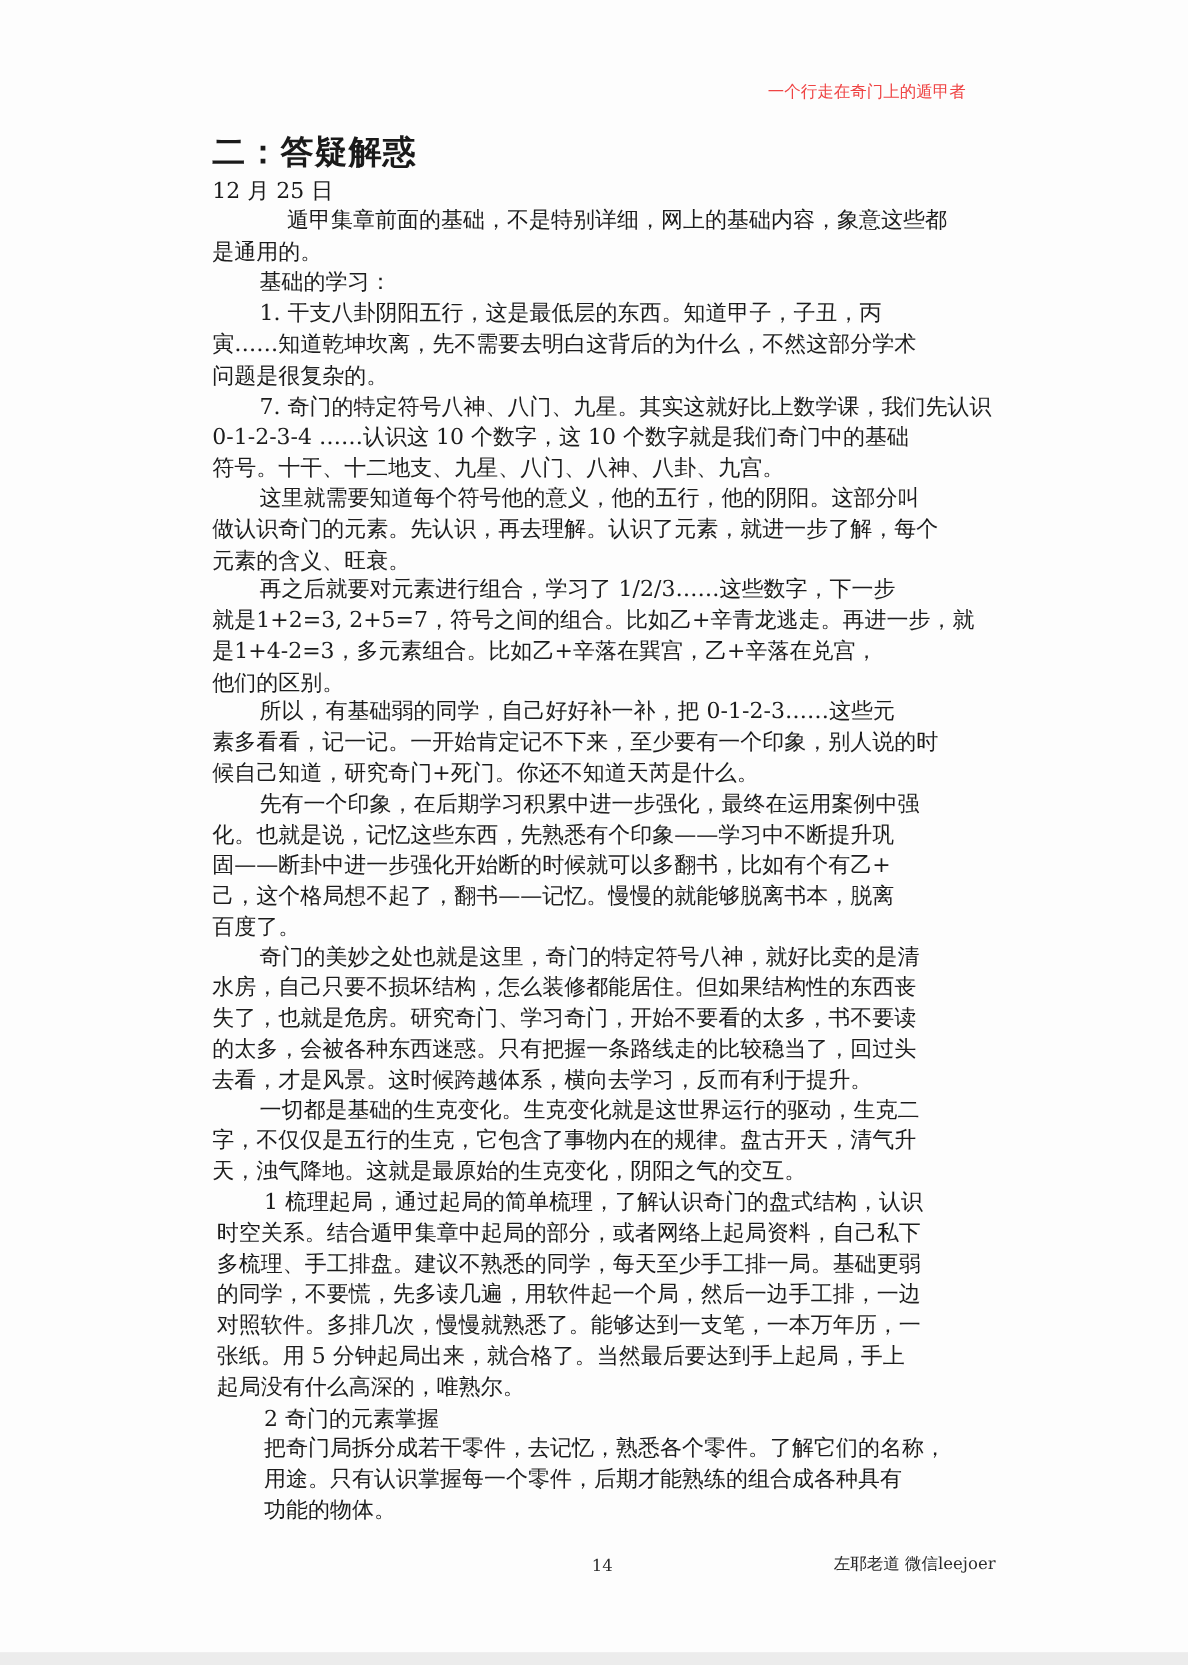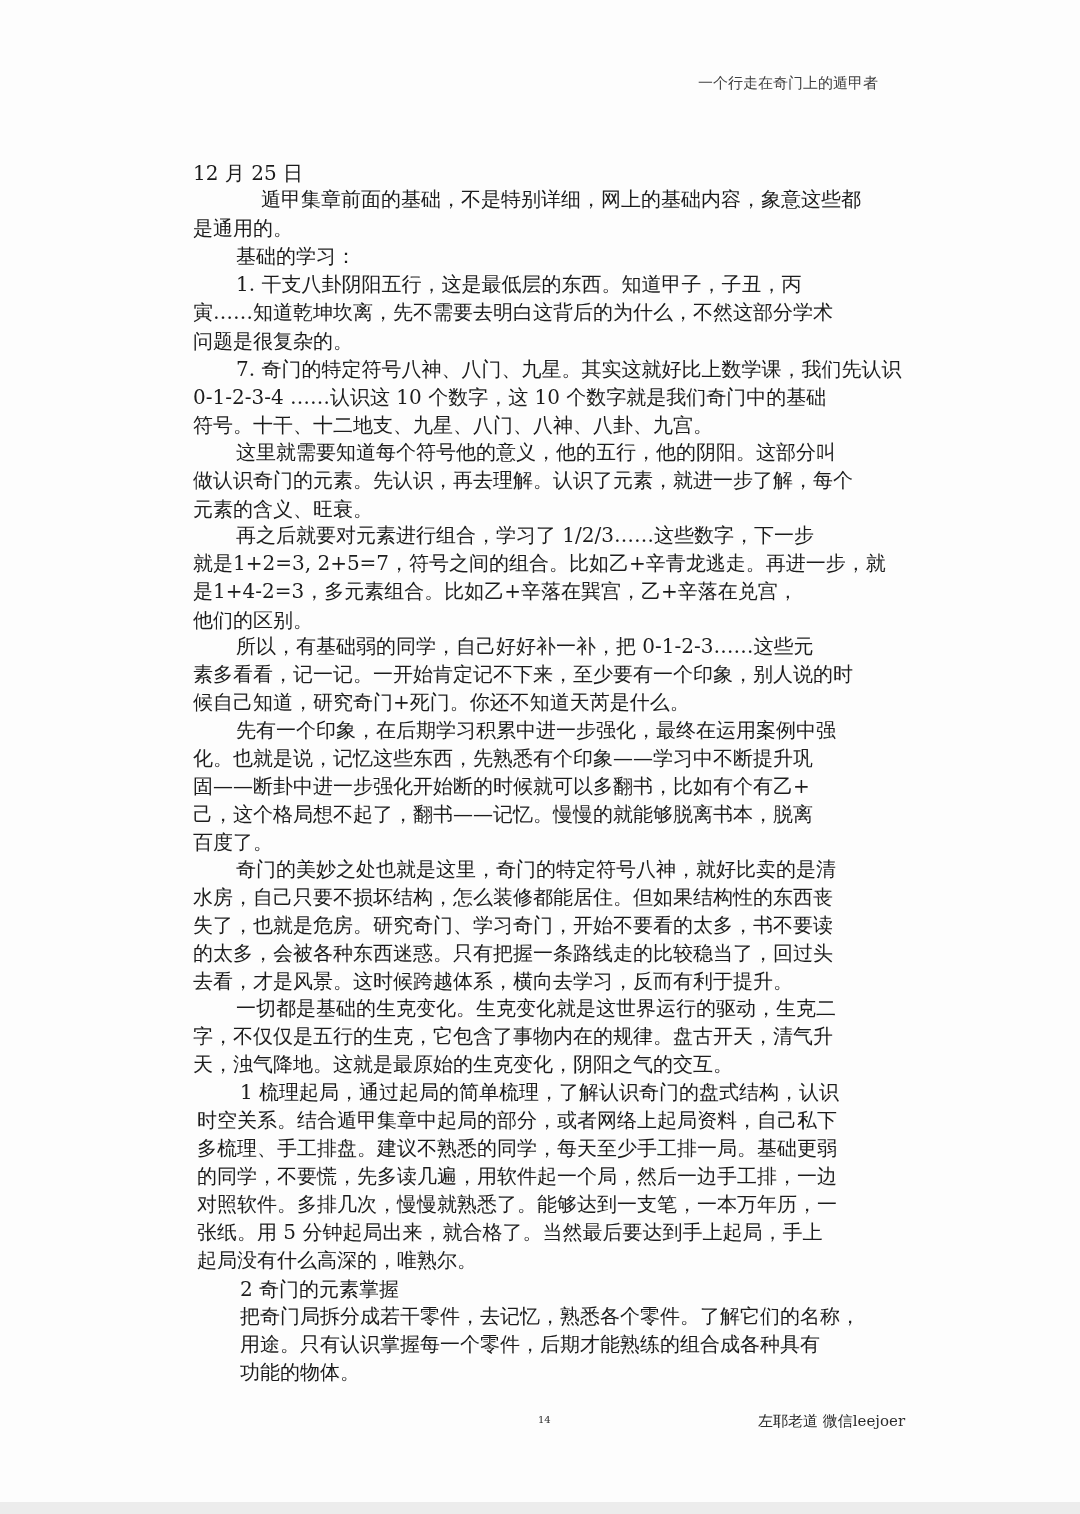--- a/index.html
+++ b/index.html
@@ -4,32 +4,33 @@
 <style>
   html, body { margin: 0; padding: 0; }
   body {
     width: 1080px; height: 1514px; position: relative; overflow: hidden;
     background: #fdfdfd;
     font-family: "DejaVu Serif", "Liberation Serif", serif;
     color: #1c1c1c;
   }
   .page { position: absolute; left: 0; top: 0; width: 1080px; height: 1502px; background: #fdfdfd; }
   .bottom-band { position: absolute; left: 0; top: 1502px; width: 1080px; height: 12px; background: #ececec; }
-  .header-text { position: absolute; right: 202px; top: 74px; font-size: 15px; color: #404040; }
+  .header-text { position: absolute; right: 202px; top: 74px; font-size: 15px; color: #ef4444; }
   .title { position: absolute; left: 193px; top: 118px; font-size: 30px; font-weight: bold; font-family: "DejaVu Sans", "Liberation Sans", sans-serif; color: #1a1a1a; letter-spacing: 1px; }
   .date { position: absolute; left: 193px; top: 160px; font-size: 20px; color: #1a1a1a; }
   .line { position: absolute; font-size: 20px; white-space: nowrap; color: #1c1c1c; line-height: 26px; }
-  .footer-page { position: absolute; left: 538px; top: 1414px; font-size: 10px; color: #2a2a2a; }
+  .footer-page { position: absolute; left: 538px; top: 1414px; font-size: 15px; color: #2a2a2a; }
   .footer-author { position: absolute; left: 758px; top: 1412px; font-size: 15px; color: #2a2a2a; }
 </style>
 </head>
 <body>
 
 <div class="page">
   <div class="header-text">一个行走在奇门上的遁甲者</div>
+  <div class="title">二：答疑解惑</div>
   <div class="date">12 月 25 日</div>
   <div id="body-lines">
       <div class="line" style="left: 236px; top: 186px; margin-left: 25px;">遁甲集章前面的基础，不是特别详细，网上的基础内容，象意这些都</div>
       <div class="line" style="left: 193px; top: 215px;">是通用的。</div>
       <div class="line" style="left: 236px; top: 243px;">基础的学习：</div>
       <div class="line" style="left: 236px; top: 271px;">1. 干支八卦阴阳五行，这是最低层的东西。知道甲子，子丑，丙</div>
       <div class="line" style="left: 193px; top: 299px;">寅……知道乾坤坎离，先不需要去明白这背后的为什么，不然这部分学术</div>
       <div class="line" style="left: 193px; top: 328px;">问题是很复杂的。</div>
       <div class="line" style="left: 236px; top: 356px;">7. 奇门的特定符号八神、八门、九星。其实这就好比上数学课，我们先认识</div>
       <div class="line" style="left: 193px; top: 384px;">0-1-2-3-4  ……认识这 10 个数字，这 10 个数字就是我们奇门中的基础</div>

